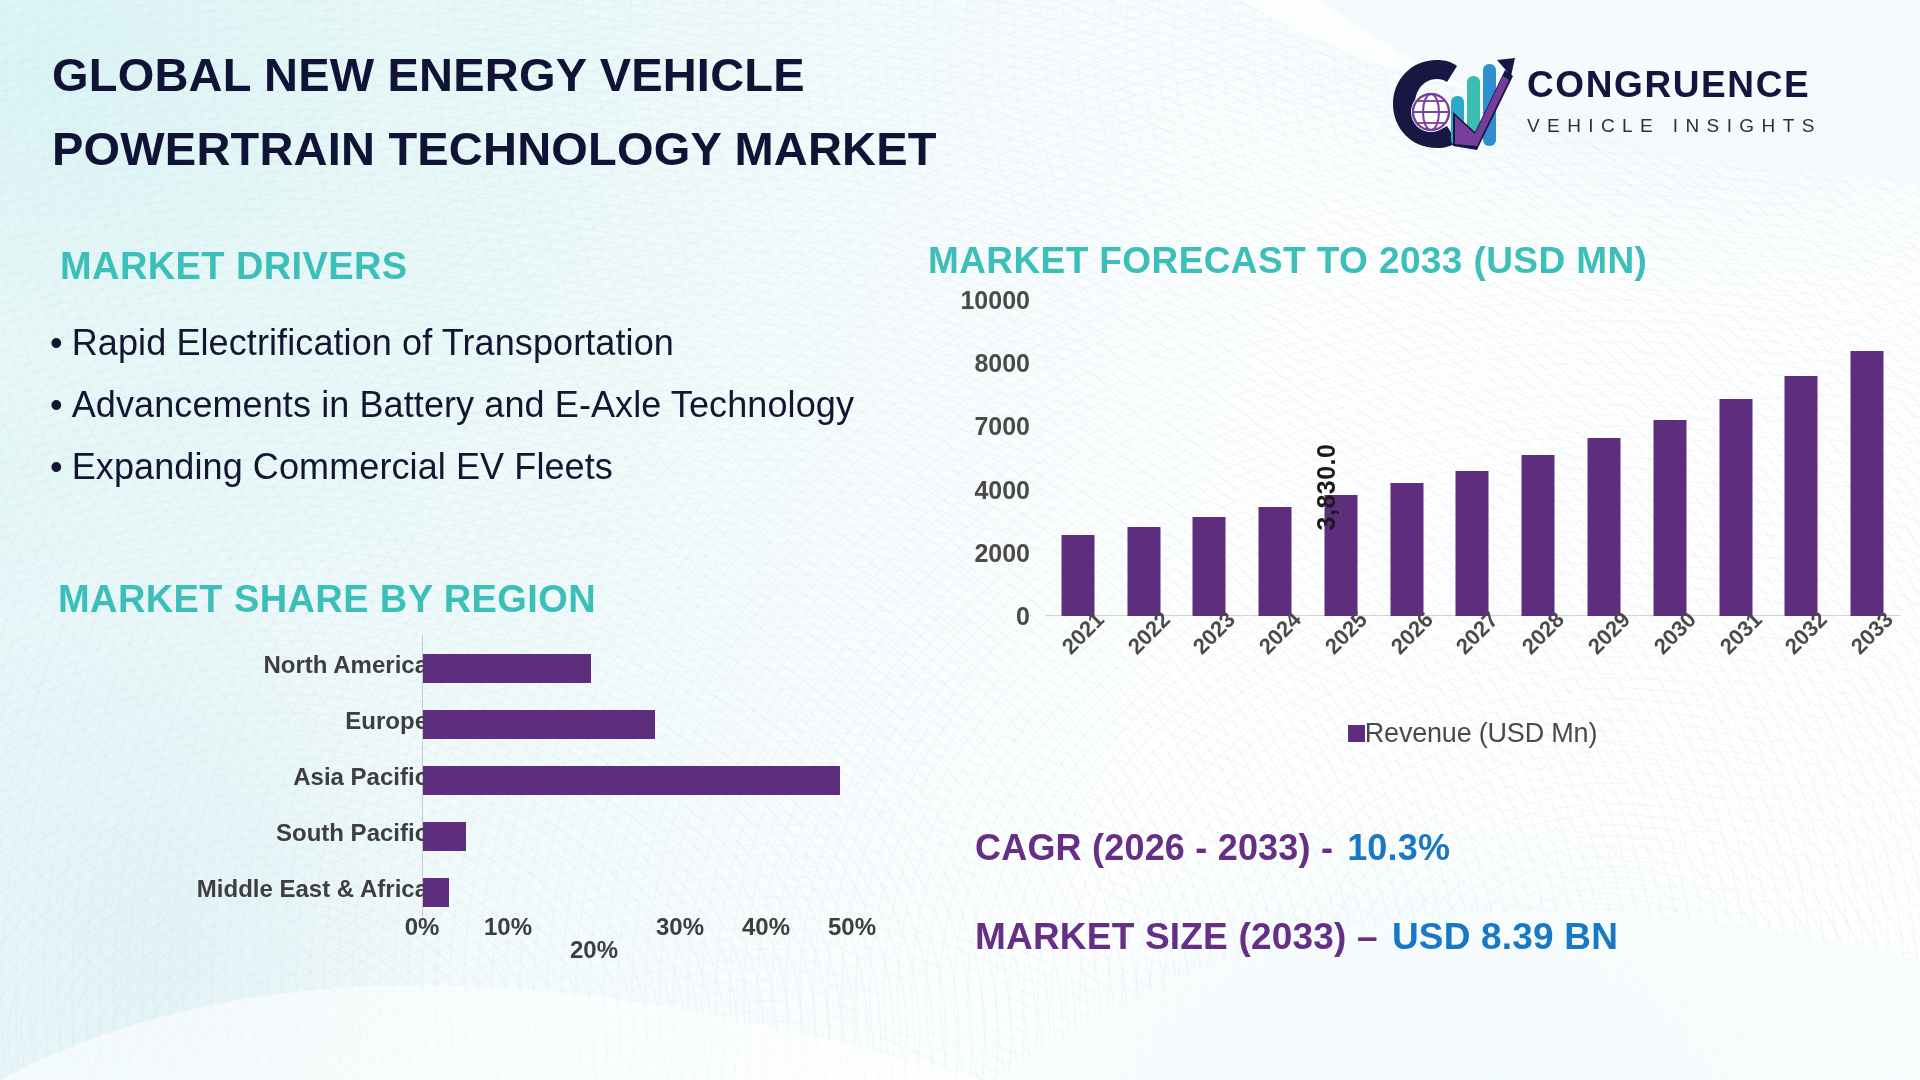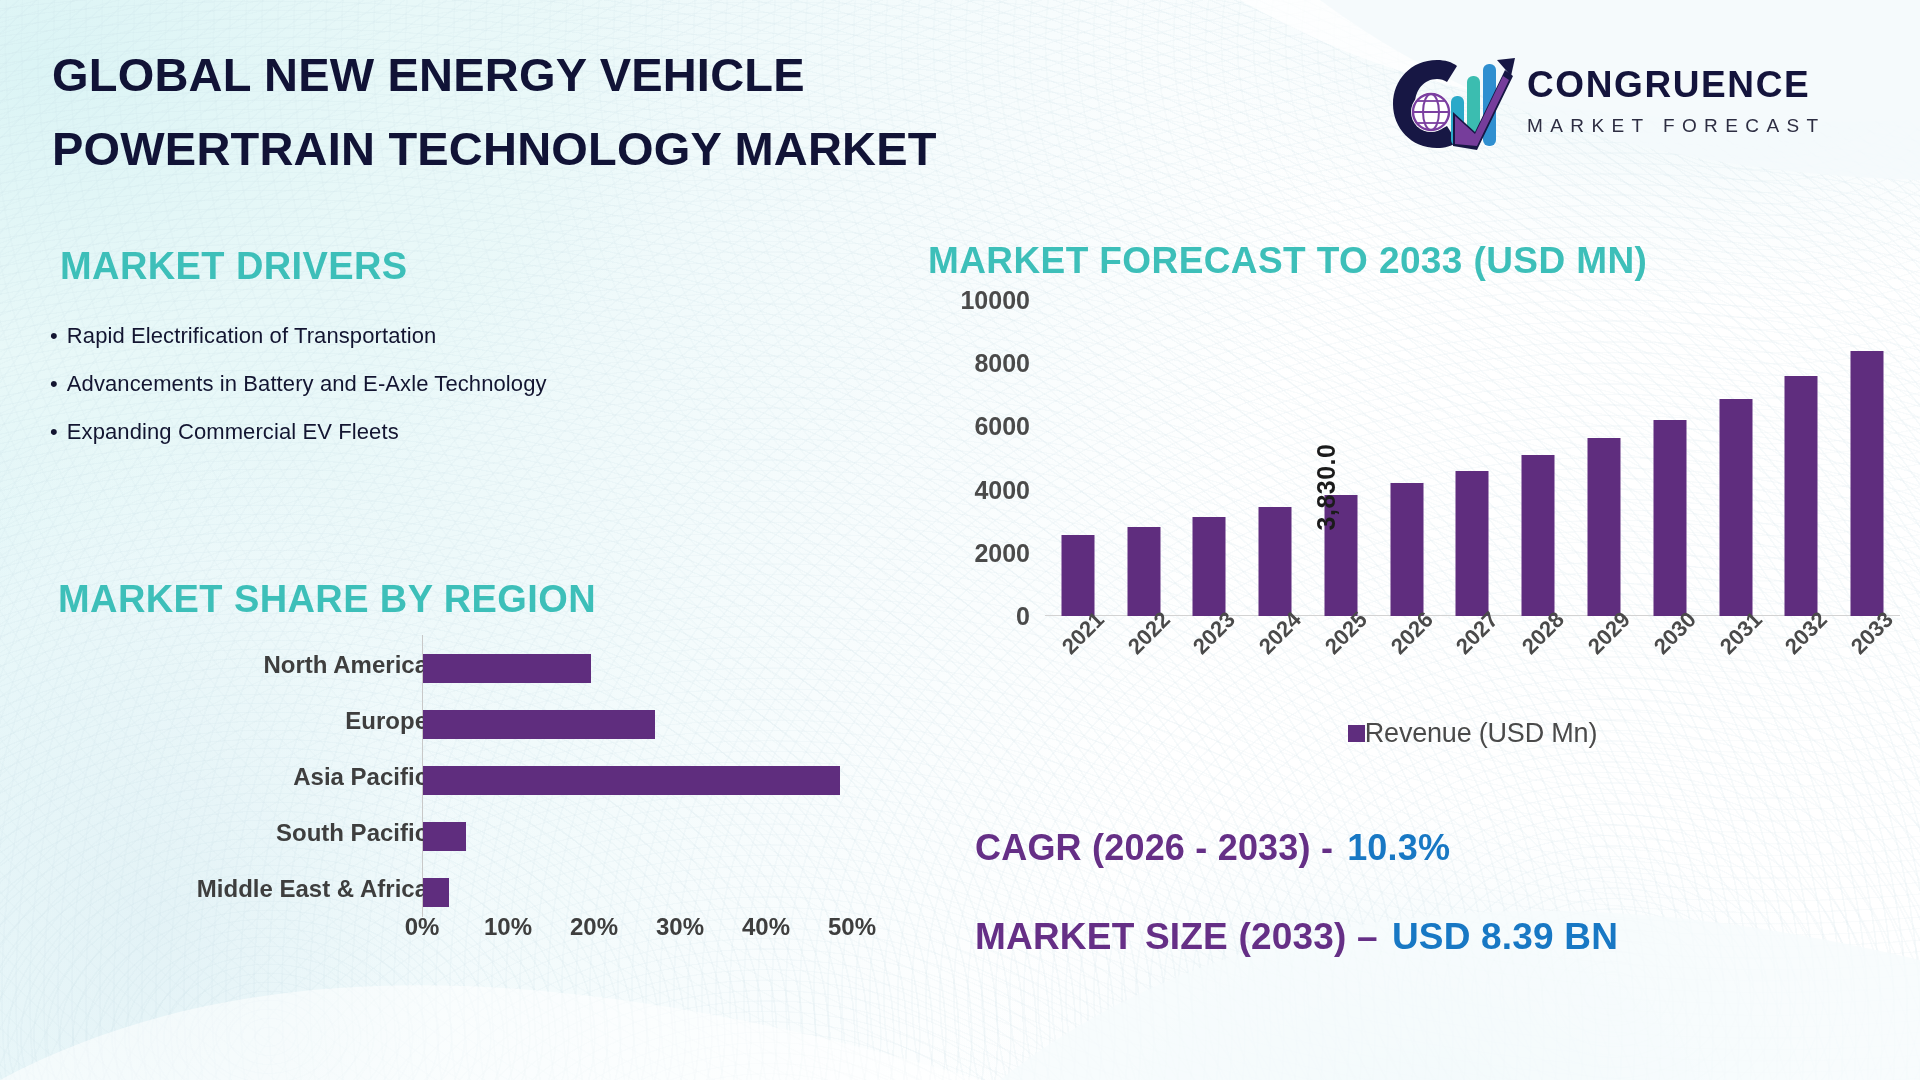--- a/index.html
+++ b/index.html
@@ -56,21 +56,21 @@
     position:absolute; font-size:38px; font-weight:bold;
     color:#3dbfb9; letter-spacing:.4px; z-index:5; white-space:nowrap;
   }
   #drivers-head { left:60px; top:245px; }
   #share-head   { left:58px; top:578px; }
   #forecast-head{ left:928px; top:240px; font-size:37px; }
 
   
   .drivers { position:absolute; left:50px; top:325px; width:890px; z-index:5; }
   .driver-item {
-    font-size:22px; color:#131531; line-height:1; margin-bottom:26px;
+    font-size:36px; color:#131531; line-height:1; margin-bottom:26px;
     white-space:nowrap; letter-spacing:.1px;
   }
   .driver-item .dot { margin-right:9px; }
 
   
   .region-chart { position:absolute; left:50px; top:645px; width:830px; height:280px; z-index:5; }
   .region-row { position:relative; height:56px; }
   .region-label {
     position:absolute; right:452px; top:6px; text-align:right;
     font-size:24px; font-weight:bold; color:#3e3e3e; white-space:nowrap; letter-spacing:0;
@@ -164,21 +164,21 @@
     <line x1="31" y1="69" x2="61" y2="69" stroke="#7b3fa0" stroke-width="1.8"></line>
     <rect x="66" y="42" width="13" height="50" rx="6" fill="#2aa9c9"></rect>
     <rect x="82" y="22" width="13" height="70" rx="6" fill="#3bbdb0"></rect>
     <rect x="98" y="10" width="13" height="82" rx="6" fill="#2f8fd0"></rect>
     <path d="M68,92 L68,58 L90,78 L120,16 L128,22 L92,96 L68,92 Z" fill="#171744"></path>
     <path d="M70,90 L70,62 L90,80 L118,22 L124,26 L92,92 Z" fill="#7b3fa0" opacity="0.95"></path>
     <path d="M112,6 L130,4 L126,22 Z" fill="#171744"></path>
   </svg>
   <div class="logo-text">
     <div class="logo-name">CONGRUENCE</div>
-    <div class="logo-sub">MARKET FORECAST</div>
+    <div class="logo-sub">VEHICLE INSIGHTS</div>
   </div>
 </div>
 
 <div class="sec-head" id="drivers-head">MARKET DRIVERS</div>
 <div class="drivers">
   <div class="driver-item">
     <span class="dot">•</span><span>Rapid Electrification of Transportation</span>
   </div>
   <div class="driver-item">
     <span class="dot">•</span><span>Advancements in Battery and E-Axle Technology</span>
@@ -209,33 +209,33 @@
         <div class="region-bar" style="width: 43px; background: rgb(95, 45, 126);"></div>
       </div>
       <div class="region-row">
         <div class="region-label">Middle East &amp; Africa</div>
         <div class="region-bar" style="width: 25.8px; background: rgb(95, 45, 126);"></div>
       </div>
     </div>
   <div class="region-ticks" id="region-ticks">
       <span class="region-tick" style="left: 0px;">0%</span>
       <span class="region-tick" style="left: 86px;">10%</span>
-      <span class="region-tick" style="left: 172px;">20%</span>
+      <span class="region-tick" style="left: 172px; margin-top: 23px;">20%</span>
       <span class="region-tick" style="left: 258px;">30%</span>
       <span class="region-tick" style="left: 344px;">40%</span>
       <span class="region-tick" style="left: 430px;">50%</span>
     </div>
 </div>
 
 <div class="sec-head" id="forecast-head">MARKET FORECAST TO 2033 (USD MN)</div>
 <div class="forecast">
   <div class="fc-ylabels" id="fc-ylabels">
       <div class="fc-ytick" style="top: 0px;">10000</div>
       <div class="fc-ytick" style="top: 63.2px;">8000</div>
-      <div class="fc-ytick" style="top: 126.4px;">6000</div>
+      <div class="fc-ytick" style="top: 126.4px;">7000</div>
       <div class="fc-ytick" style="top: 189.6px;">4000</div>
       <div class="fc-ytick" style="top: 252.8px;">2000</div>
       <div class="fc-ytick" style="top: 316px;">0</div>
     </div>
   <div class="fc-plot" id="fc-plot">
     <div class="fc-baseline"></div>
   <div class="fc-col" style="left: 0%; width: 7.69231%;">
         <div class="fc-bar" style="height: 80.896px; background: rgb(95, 45, 126);"></div>
         <div class="fc-xlabel">2021</div>
       </div>

